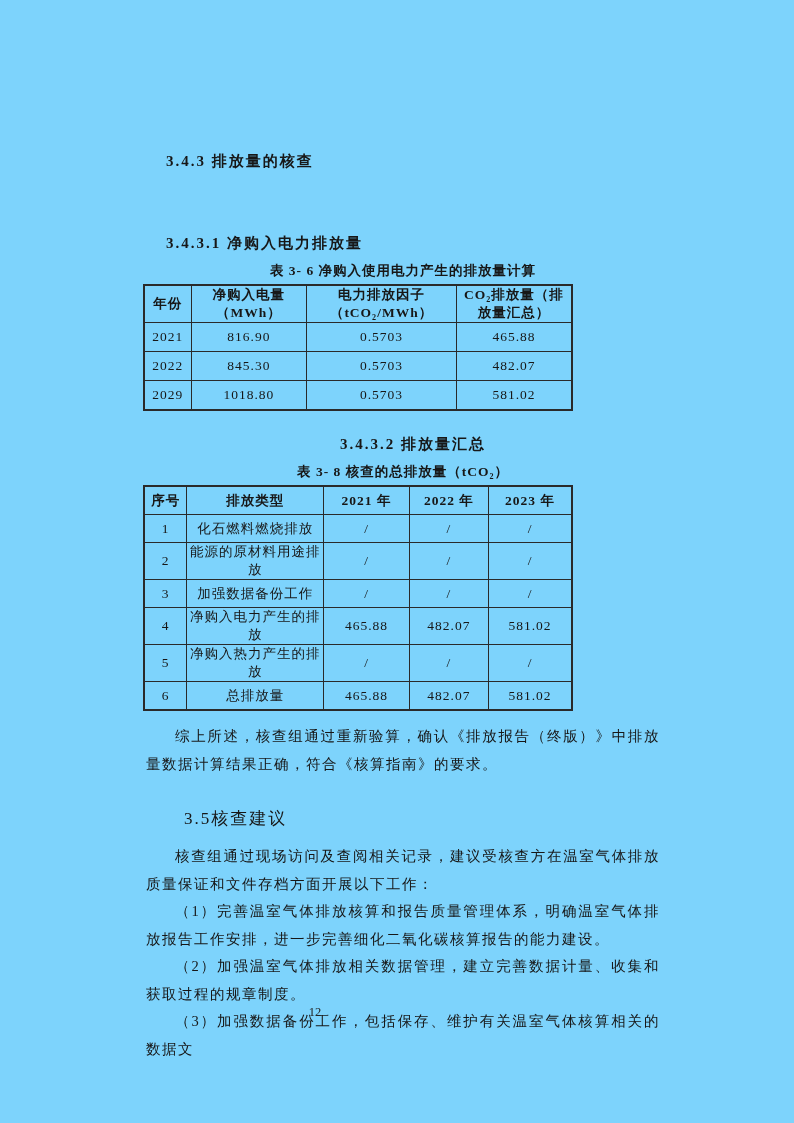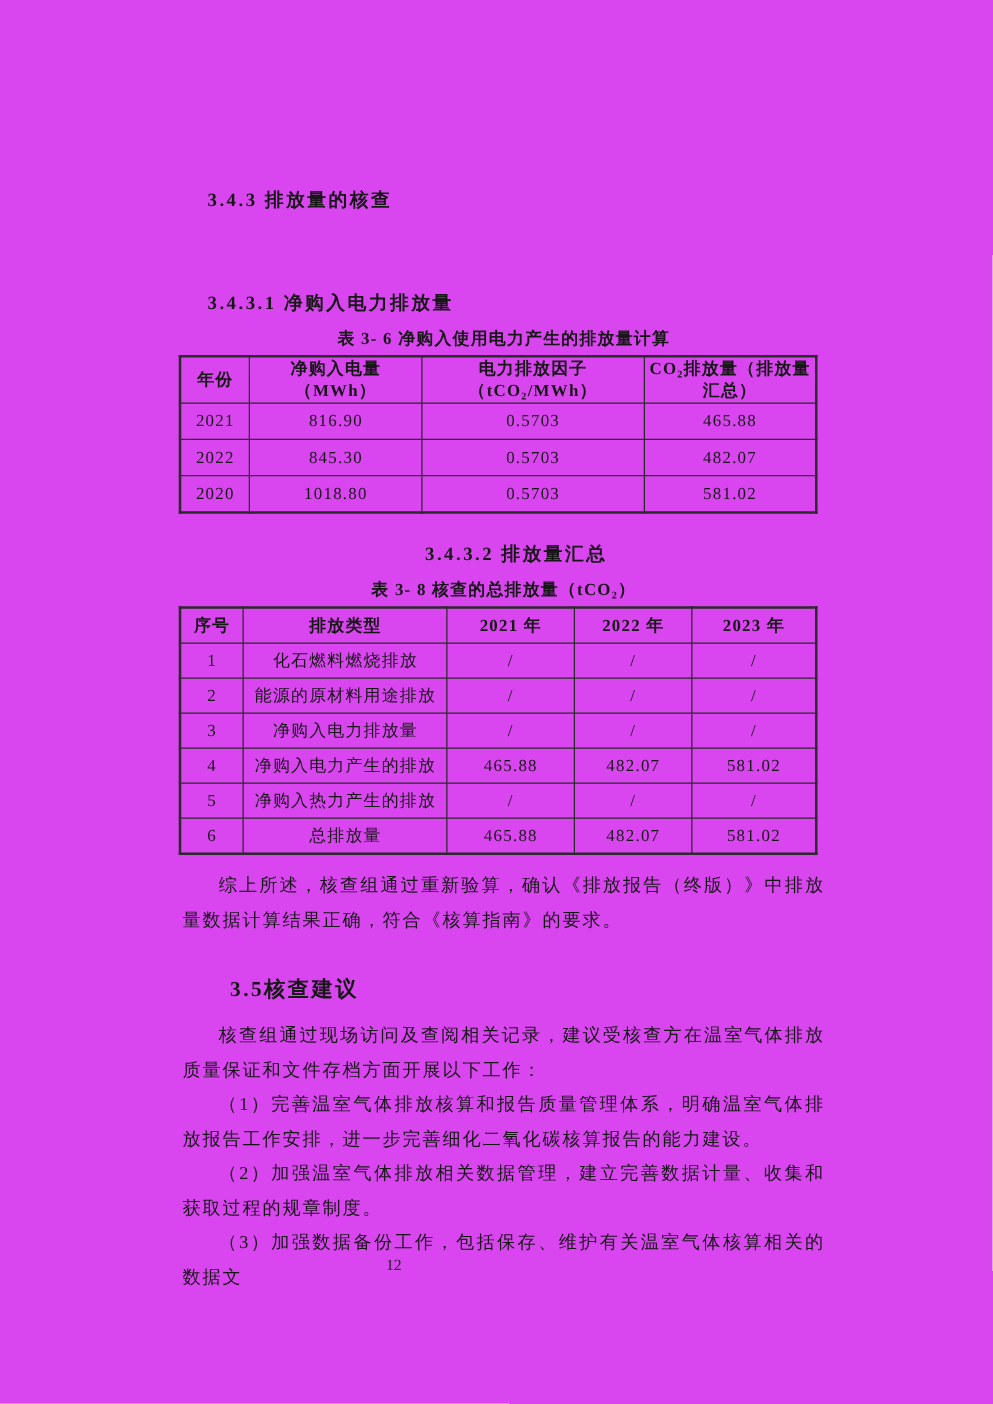--- a/index.html
+++ b/index.html
@@ -6,42 +6,42 @@
     margin: 0;
     padding: 0;
     background: #e8e8e8;
     font-family: "Liberation Serif", "DejaVu Serif", serif;
   }
   .page {
     position: relative;
     width: 794px;
     height: 1123px;
     margin: 0 auto;
-    background: #d946ef;
+    background: #7dd3fc;
     color: #171717;
     overflow: hidden;
   }
   .content {
     position: absolute;
     left: 146px;
     top: 0;
     width: 514px;
   }
   .h3 {
     font-weight: bold;
     font-size: 15px;
     line-height: 26px;
     margin: 0 0 0 20px;
     letter-spacing: 2px;
   }
   .h-343  { margin-top: 148px; }
   .h-3431 { margin-top: 56px; }
   .h-3432 { margin-top: 20px; text-align: center; }
   .h-35 {
-    font-weight: bold;
+    font-weight: normal;
     font-size: 17px;
     line-height: 30px;
     margin: 26px 0 0 38px;
     letter-spacing: 2px;
   }
   .para {
     font-size: 14.5px;
     line-height: 27.5px;
     text-align: justify;
     text-indent: 2em;
@@ -54,21 +54,21 @@
   .tbl-title {
     font-weight: bold;
     font-size: 13.5px;
     line-height: 18px;
     text-align: center;
     margin: 6px 0 0 0;
     letter-spacing: 1px;
   }
   table {
     border-collapse: collapse;
-    width: 511px;
+    width: 430px;
     margin-left: -3px;
     margin-top: 4px;
     table-layout: fixed;
   }
   .t36 td, .t36 th { height: 28px; }
   .t38 td, .t38 th { height: 27px; }
   th, td {
     border: 1px solid #2a2a2a;
     font-size: 13.5px;
     text-align: center;
@@ -121,21 +121,21 @@
           <td>0.5703</td>
           <td>465.88</td>
         </tr>
         <tr>
           <td>2022</td>
           <td>845.30</td>
           <td>0.5703</td>
           <td>482.07</td>
         </tr>
         <tr>
-          <td>2020</td>
+          <td>2029</td>
           <td>1018.80</td>
           <td>0.5703</td>
           <td>581.02</td>
         </tr>
       </tbody>
     </table>
 
     <p class="h3 h-3432">3.4.3.2 排放量汇总</p>
 
     <p class="tbl-title">表 3- 8 核查的总排放量（tCO₂）</p>
@@ -166,21 +166,21 @@
         </tr>
         <tr>
           <td>2</td>
           <td>能源的原材料用途排放</td>
           <td>/</td>
           <td>/</td>
           <td>/</td>
         </tr>
         <tr>
           <td>3</td>
-          <td>净购入电力排放量</td>
+          <td>加强数据备份工作</td>
           <td>/</td>
           <td>/</td>
           <td>/</td>
         </tr>
         <tr>
           <td>4</td>
           <td>净购入电力产生的排放</td>
           <td>465.88</td>
           <td>482.07</td>
           <td>581.02</td>

